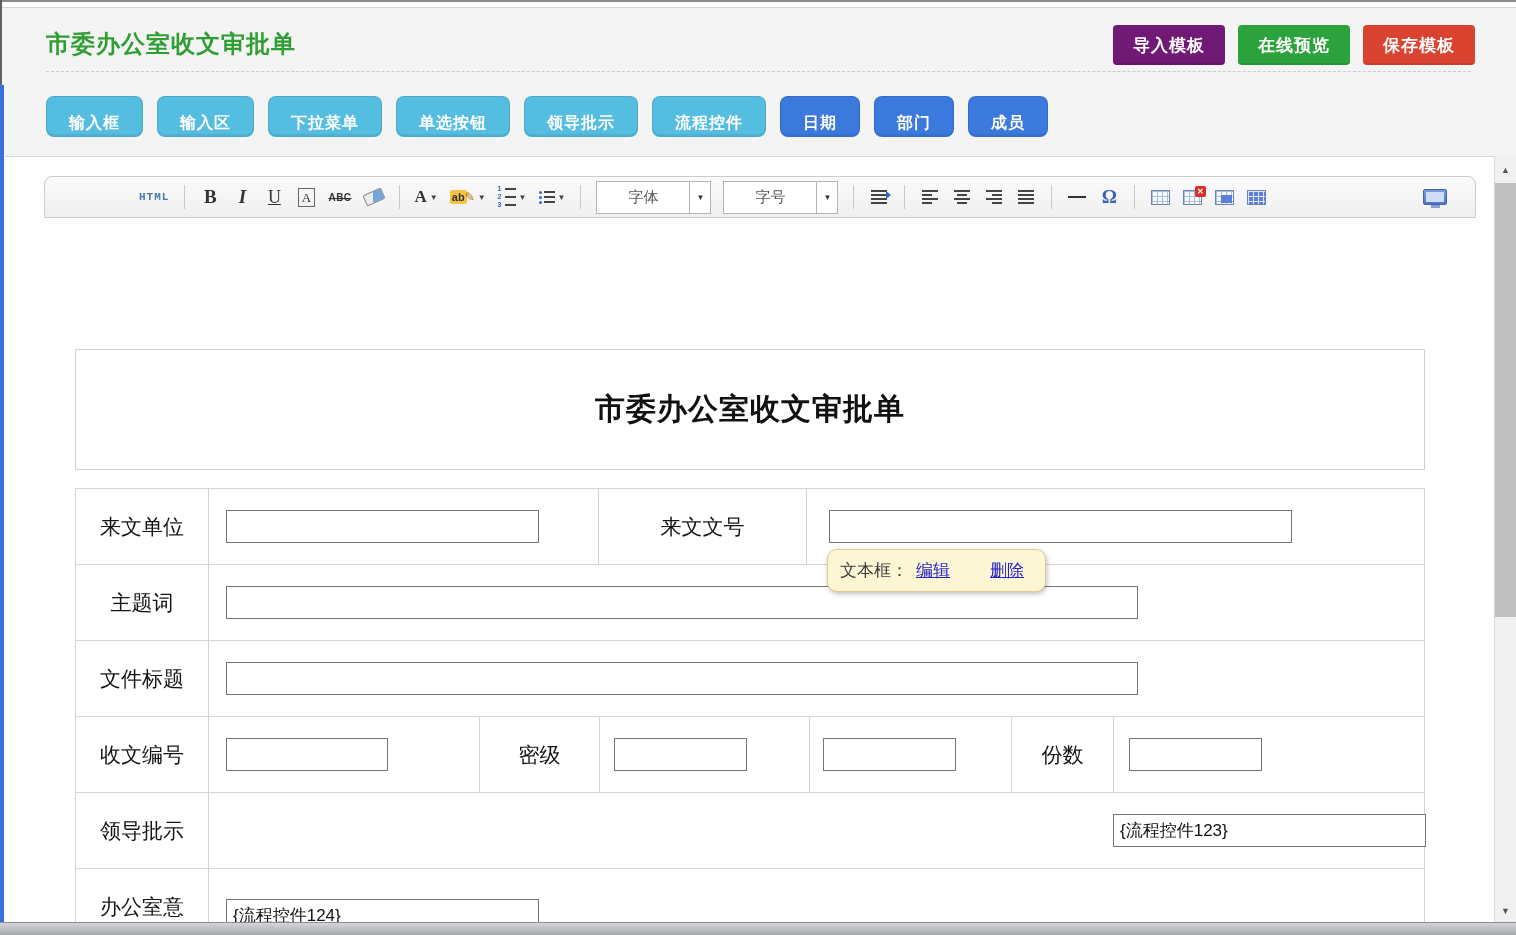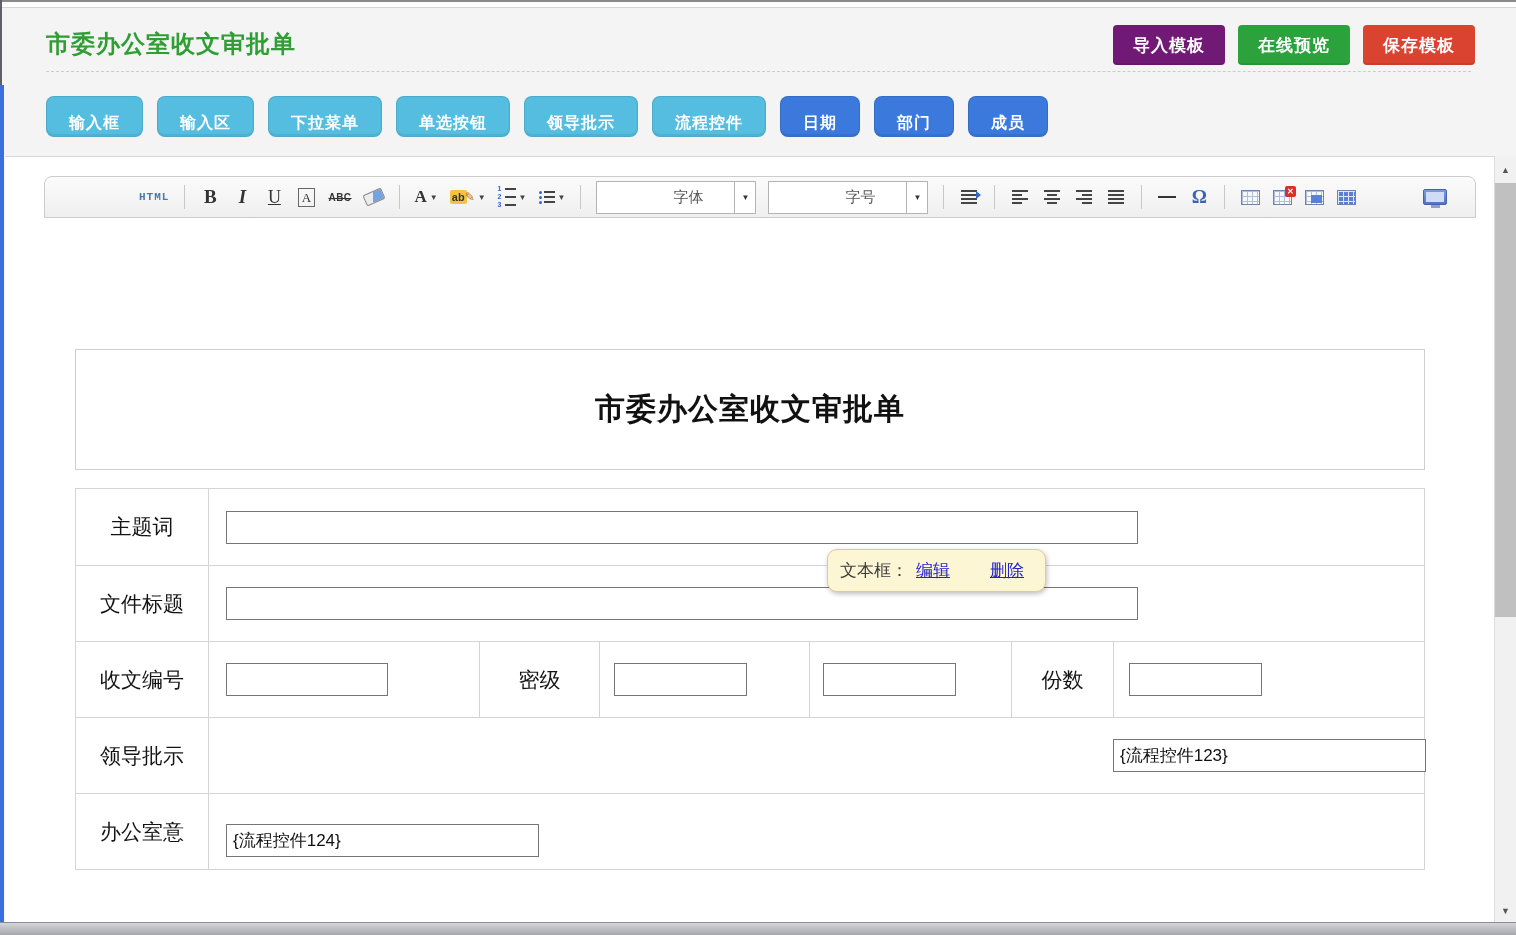--- a/index.html
+++ b/index.html
@@ -61,21 +61,21 @@
   .caret { font-size:8px; color:#444; margin-left:3px; }
   .tb-color-a { font-family:"Liberation Serif",serif; font-size:17px; font-weight:bold; }
   .hl-ab { background:#f5c244; font-size:11px; font-weight:bold; padding:1px 2px; border-radius:2px;}
   .hl-pen { font-size:12px; color:#b06a10; margin-left:-2px; }
   .icon-list { display:flex; flex-direction:column; gap:2px; }
   .icon-list .r { display:flex; align-items:center; gap:2px; }
   .icon-list .n { font-size:7px; line-height:6px; color:#3366cc; width:5px; font-weight:bold;}
   .icon-list .d { width:3px; height:3px; background:#3366cc; border-radius:50%; }
   .icon-list .b { width:11px; height:2px; background:#444; }
   .kselect { display:flex; align-items:center; height:33px; border:1px solid #b4b4b4;
-             background:#fff; cursor:pointer; flex:none;padding-left:45px; }
+             background:#fff; cursor:pointer; flex:none; }
   .kselect .txt { width:92px; text-align:center; font-size:15px; color:#555;
                   font-family:"Liberation Serif",serif; }
   .kselect .arr { width:21px; height:100%; border-left:1px solid #b4b4b4; display:flex;
                   align-items:center; justify-content:center; font-size:8px; color:#333; }
   .icon-cols { display:flex; flex-direction:column; gap:2px; }
   .icon-cols.c-left { align-items:flex-start; } .icon-cols.c-center{ align-items:center; }
   .icon-cols.c-right{ align-items:flex-end; }   .icon-cols.c-just { align-items:stretch; }
   .b16 { width:16px; height:2px; background:#444; } .b10 { width:10px; height:2px; background:#444; }
   .ico-indent { position:relative; }
   .ico-indent .tri { position:absolute; right:-4px; top:1px; width:0; height:0;
@@ -299,20 +299,30 @@
   <span class="tbtn tb-fullscreen">
       <span class="ico-screen"></span>
     </span>
 </div>
 
 <div class="fm-titlebox">
   <div class="fm-title">市委办公室收文审批单</div>
 </div>
 
 <div class="ftable">
+  <div class="frow" style="height:75px;">
+    <div class="fcell flabel" style="width:132px;">来文单位</div>
+    <div class="fcell" style="width:390px; padding-left:17px;">
+      <input class="tin" style="width: 313px;">
+    </div>
+    <div class="fcell flabel" style="width:208px;">来文文号</div>
+    <div class="fcell" style="width:620px; padding-left:22px;">
+      <input class="tin" style="width: 463px;">
+    </div>
+  </div>
   <div class="frow" style="height:76px;">
     <div class="fcell flabel" style="width:132px;">主题词</div>
     <div class="fcell" style="width:1218px; padding-left:17px;">
       <input class="tin" style="width: 912px;">
     </div>
   </div>
   <div class="frow" style="height:76px;">
     <div class="fcell flabel" style="width:132px;">文件标题</div>
     <div class="fcell" style="width:1218px; padding-left:17px;">
       <input class="tin" style="width: 912px;">

